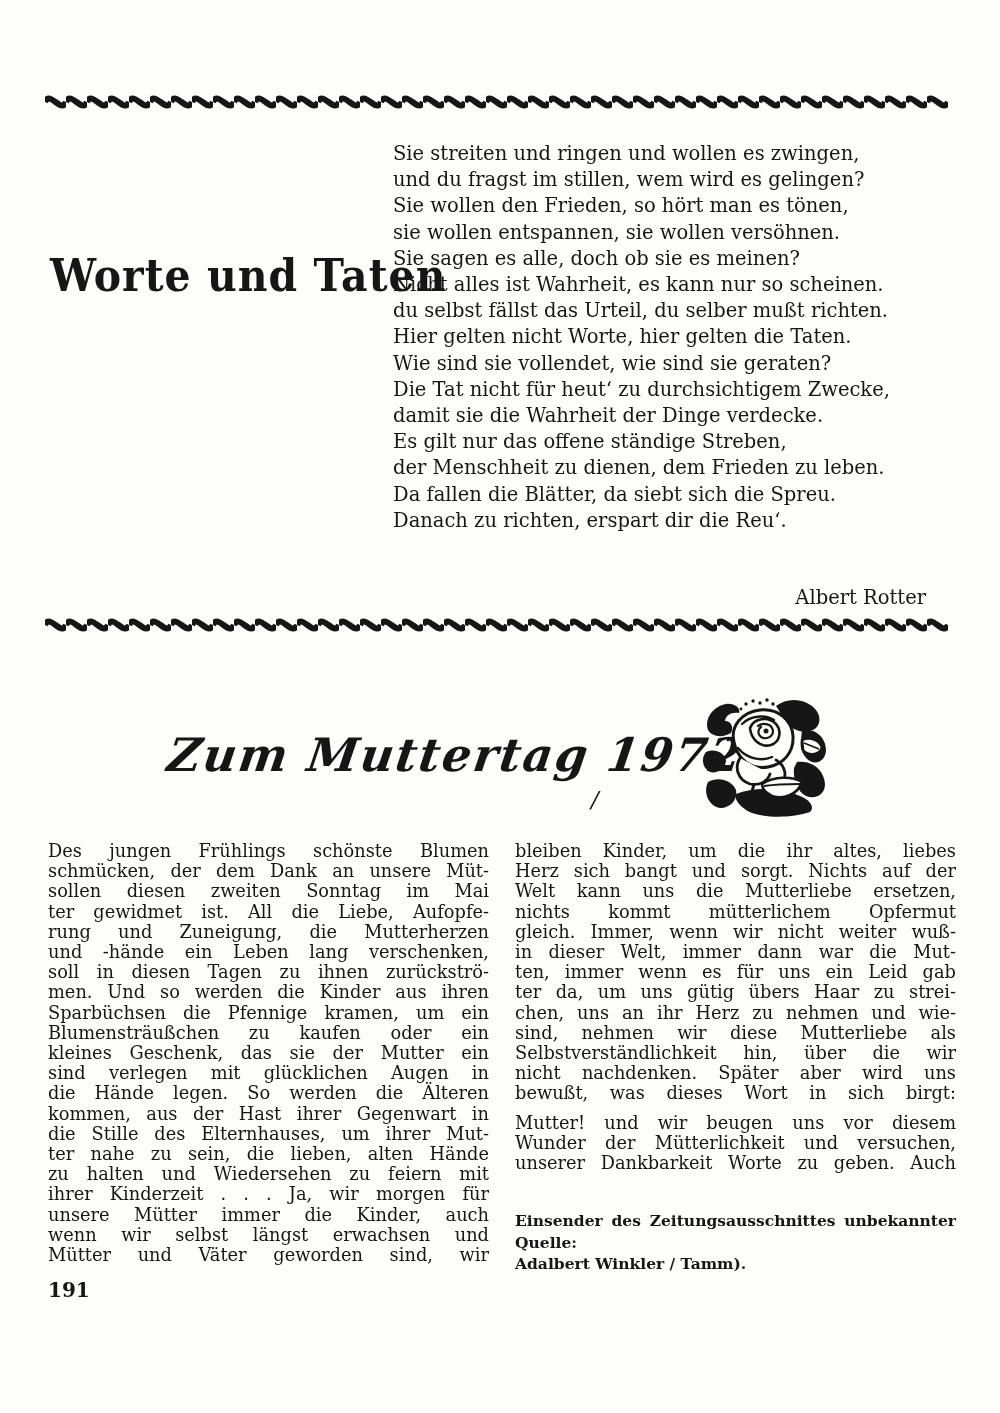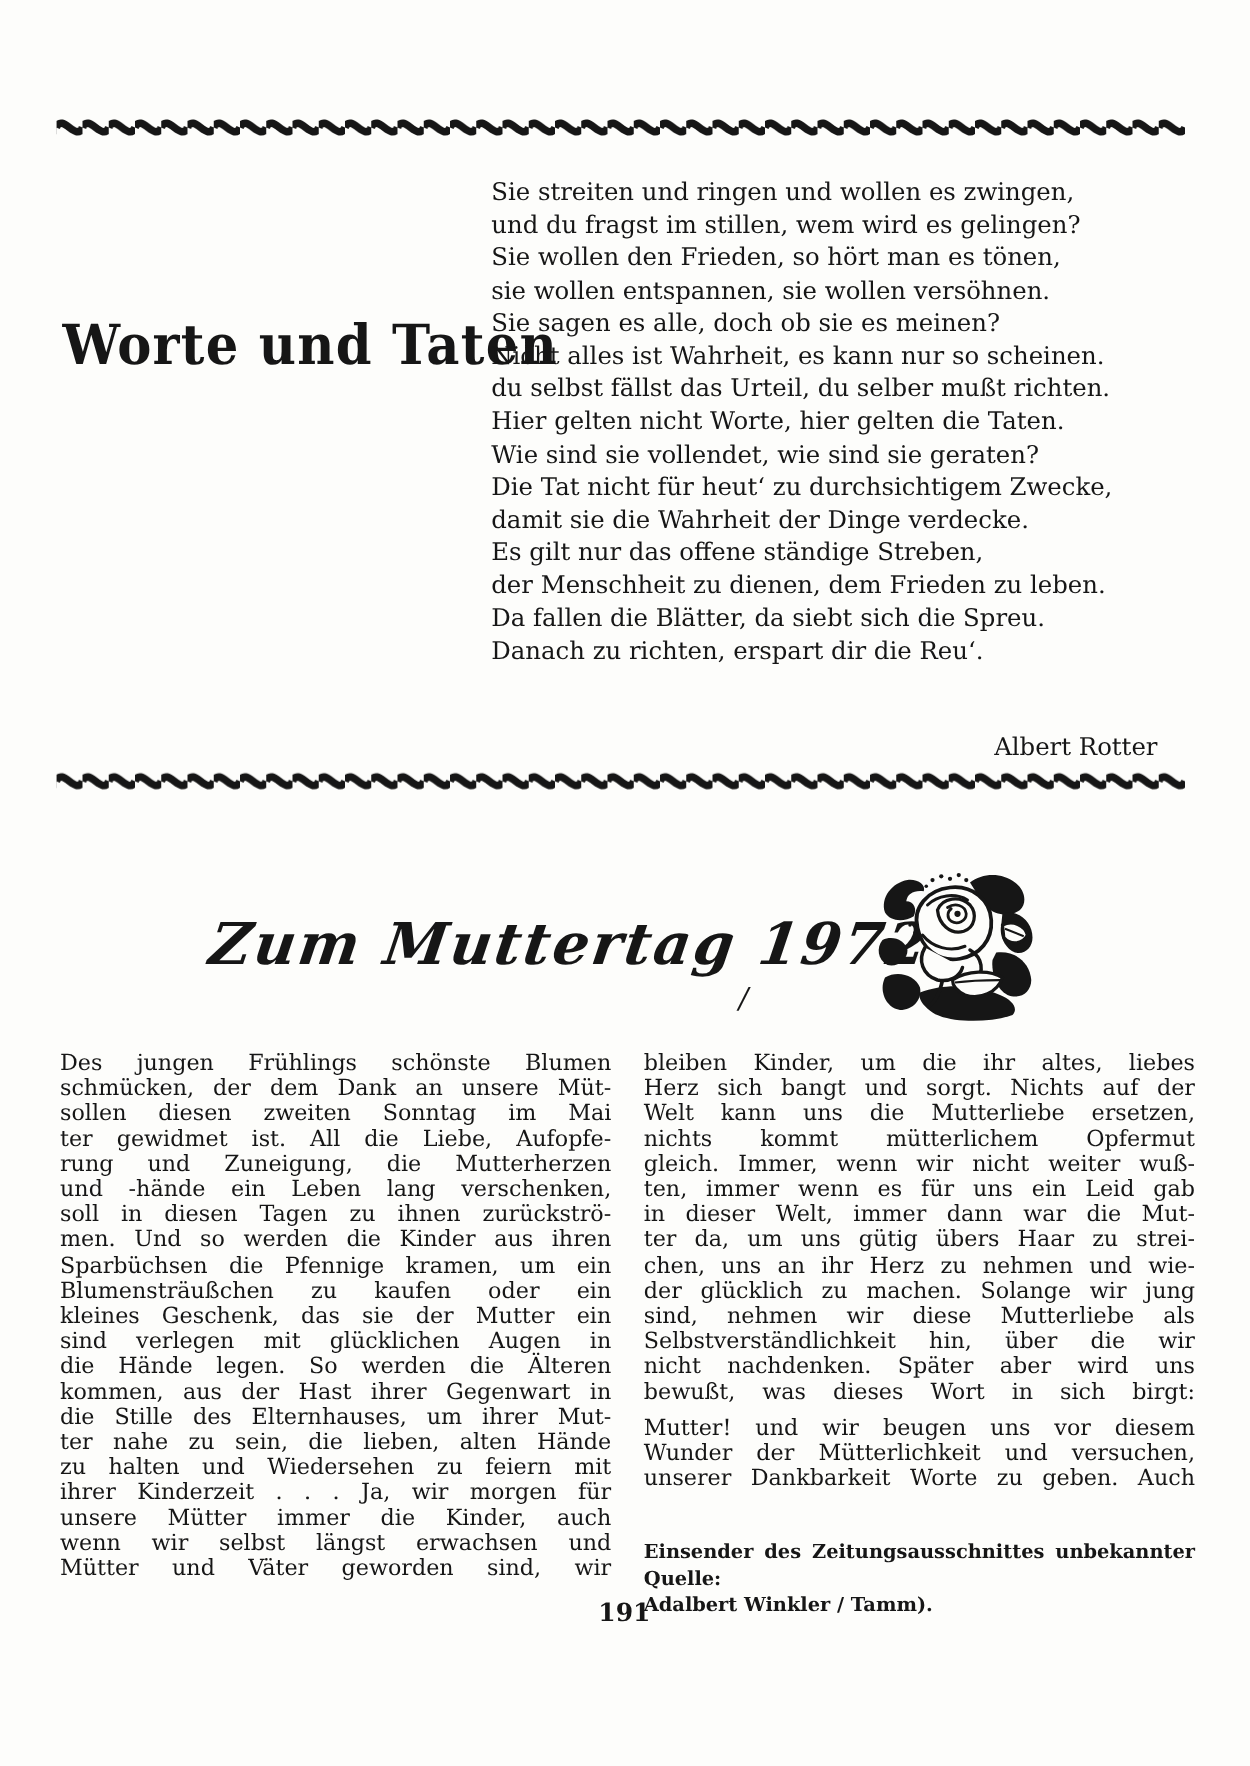--- a/index.html
+++ b/index.html
@@ -87,21 +87,21 @@
   .source-note {
     margin-top: 37px;
     font-weight: bold;
     font-size: 15.5px;
     line-height: 21.5px;
   }
   .page-number {
     position: absolute;
     left: 48px; top: 1278px;
     width: 903px;
-    text-align: center;
+    text-align: left;
     font-weight: bold;
     font-size: 20px;
   }
 </style>
 </head>
 <body>
 
 <div class="page">
 
   <div class="rope rope-top">
@@ -217,25 +217,24 @@
       <div class="jline">Mütter und Väter geworden sind, wir</div>
     </div>
 
   <div class="col col-right">
     <div>
         <div class="jline">bleiben Kinder, um die ihr altes, liebes</div>
         <div class="jline">Herz sich bangt und sorgt. Nichts auf der</div>
         <div class="jline">Welt kann uns die Mutterliebe ersetzen,</div>
         <div class="jline">nichts kommt mütterlichem Opfermut</div>
         <div class="jline">gleich. Immer, wenn wir nicht weiter wuß-</div>
+        <div class="jline">in dieser Welt, immer dann war die Mut-</div>
         <div class="jline">ten, immer wenn es für uns ein Leid gab</div>
-        <div class="jline">in dieser Welt, immer dann war die Mut-</div>
         <div class="jline">ter da, um uns gütig übers Haar zu strei-</div>
         <div class="jline">chen, uns an ihr Herz zu nehmen und wie-</div>
-        <div class="jline">der glücklich zu machen. Solange wir jung</div>
         <div class="jline">sind, nehmen wir diese Mutterliebe als</div>
         <div class="jline">Selbstverständlichkeit hin, über die wir</div>
         <div class="jline">nicht nachdenken. Später aber wird uns</div>
         <div class="jline">bewußt, was dieses Wort in sich birgt:</div>
       </div>
     <div class="para2">
         <div class="jline">Mutter! und wir beugen uns vor diesem</div>
         <div class="jline">Wunder der Mütterlichkeit und versuchen,</div>
         <div class="jline">unserer Dankbarkeit Worte zu geben. Auch</div>
       </div>

